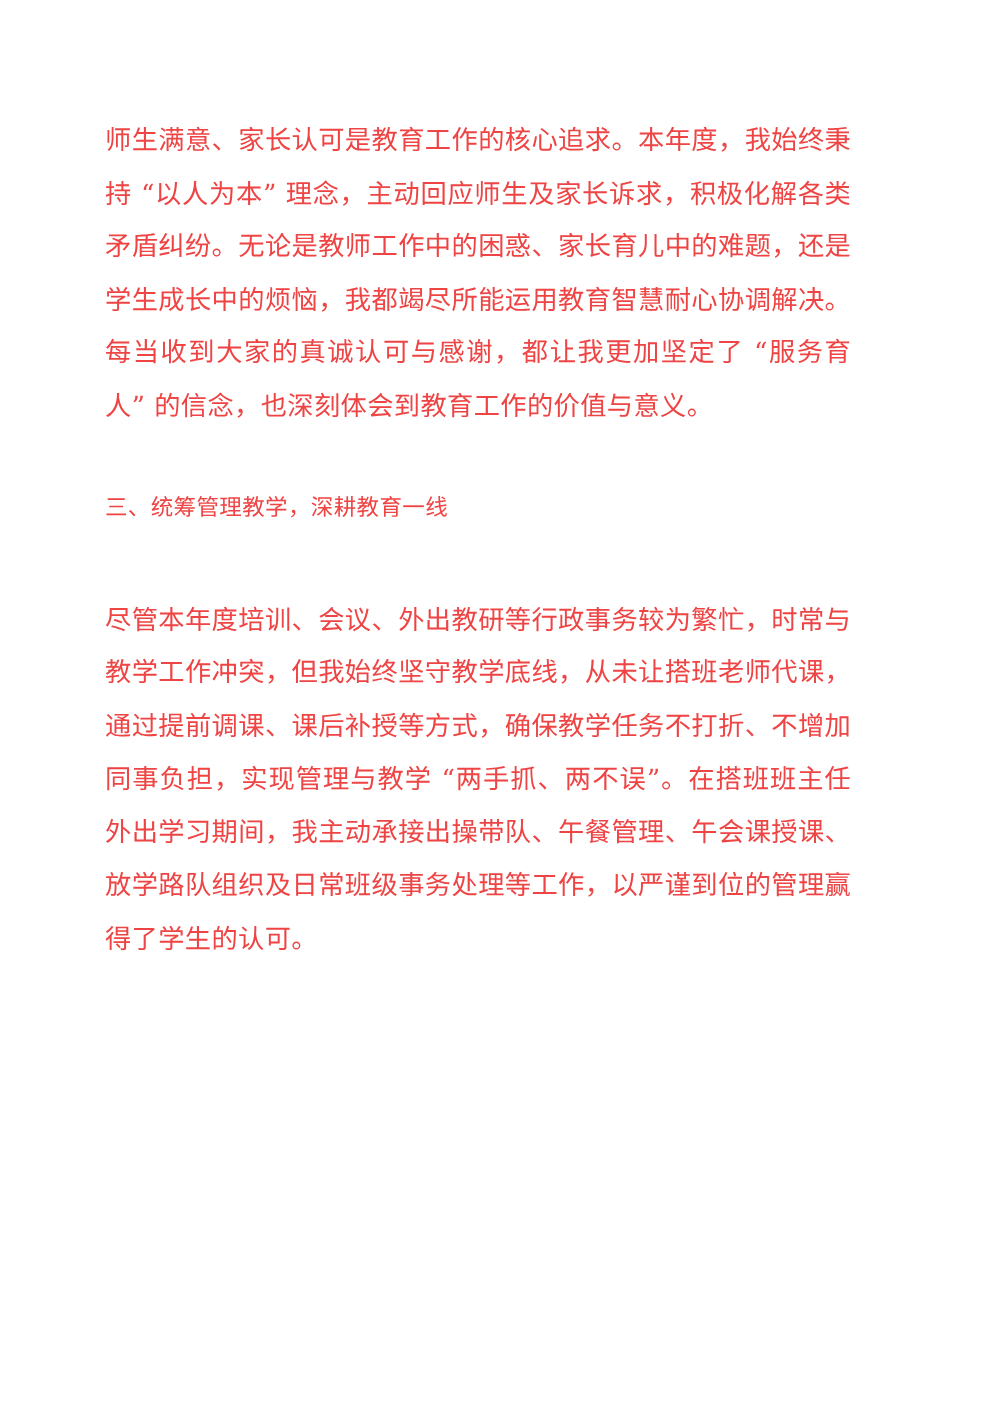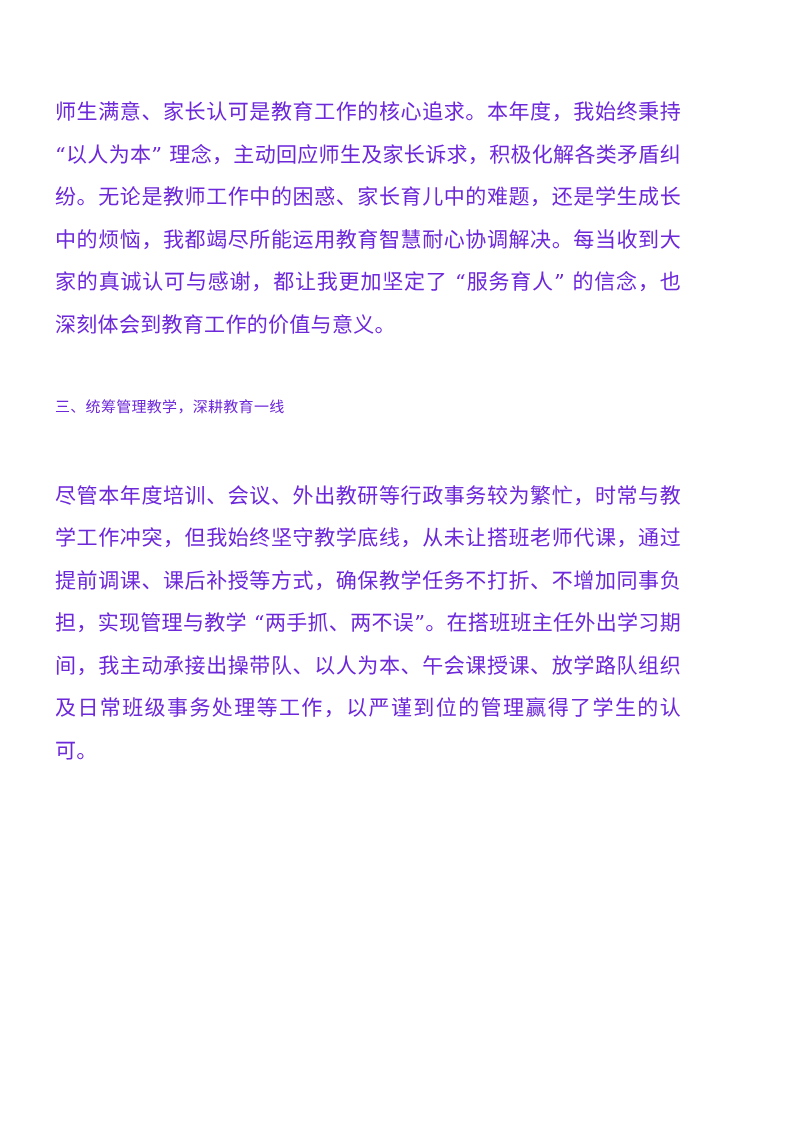--- a/index.html
+++ b/index.html
@@ -7,49 +7,49 @@
     padding: 0;
     background: #ffffff;
   }
   .page {
     position: relative;
     width: 793px;
     height: 1122px;
     margin: 0 auto;
     background: #ffffff;
     box-sizing: border-box;
-    padding: 91px 112px 0 55px;
+    padding: 91px 112px 0 84px;
     overflow: hidden;
     font-family: "DejaVu Serif", "Liberation Serif", serif;
-    color: #6d28d9;
+    color: #ef4444;
   }
   .para {
     font-size: 21px;
     line-height: 42.5px;
     margin: 0 0 40px 0;
     text-align: justify;
     text-justify: inter-ideograph;
     word-break: break-all;
     letter-spacing: 0.3px;
   }
   .para:last-child {
     margin-bottom: 0;
   }
   .heading {
-    font-size: 15px;
+    font-size: 18px;
     line-height: 42.5px;
     margin: 0 0 46px 0;
     font-weight: normal;
     text-align: left;
     letter-spacing: 0.3px;
   }
 </style>
 </head>
 <body>
 
 <div class="page">
   <p class="para">师生满意、家长认可是教育工作的核心追求。本年度，我始终秉持 “以人为本” 理念，主动回应师生及家长诉求，积极化解各类矛盾纠纷。无论是教师工作中的困惑、家长育儿中的难题，还是学生成长中的烦恼，我都竭尽所能运用教育智慧耐心协调解决。每当收到大家的真诚认可与感谢，都让我更加坚定了 “服务育人” 的信念，也深刻体会到教育工作的价值与意义。</p>
 
   <h3 class="heading">三、统筹管理教学，深耕教育一线</h3>
 
 
-  <p class="para">尽管本年度培训、会议、外出教研等行政事务较为繁忙，时常与教学工作冲突，但我始终坚守教学底线，从未让搭班老师代课，通过提前调课、课后补授等方式，确保教学任务不打折、不增加同事负担，实现管理与教学 “两手抓、两不误”。在搭班班主任外出学习期间，我主动承接出操带队、以人为本、午会课授课、放学路队组织及日常班级事务处理等工作，以严谨到位的管理赢得了学生的认可。</p>
+  <p class="para">尽管本年度培训、会议、外出教研等行政事务较为繁忙，时常与教学工作冲突，但我始终坚守教学底线，从未让搭班老师代课，通过提前调课、课后补授等方式，确保教学任务不打折、不增加同事负担，实现管理与教学 “两手抓、两不误”。在搭班班主任外出学习期间，我主动承接出操带队、午餐管理、午会课授课、放学路队组织及日常班级事务处理等工作，以严谨到位的管理赢得了学生的认可。</p>
 </div>
 
 </body></html>

